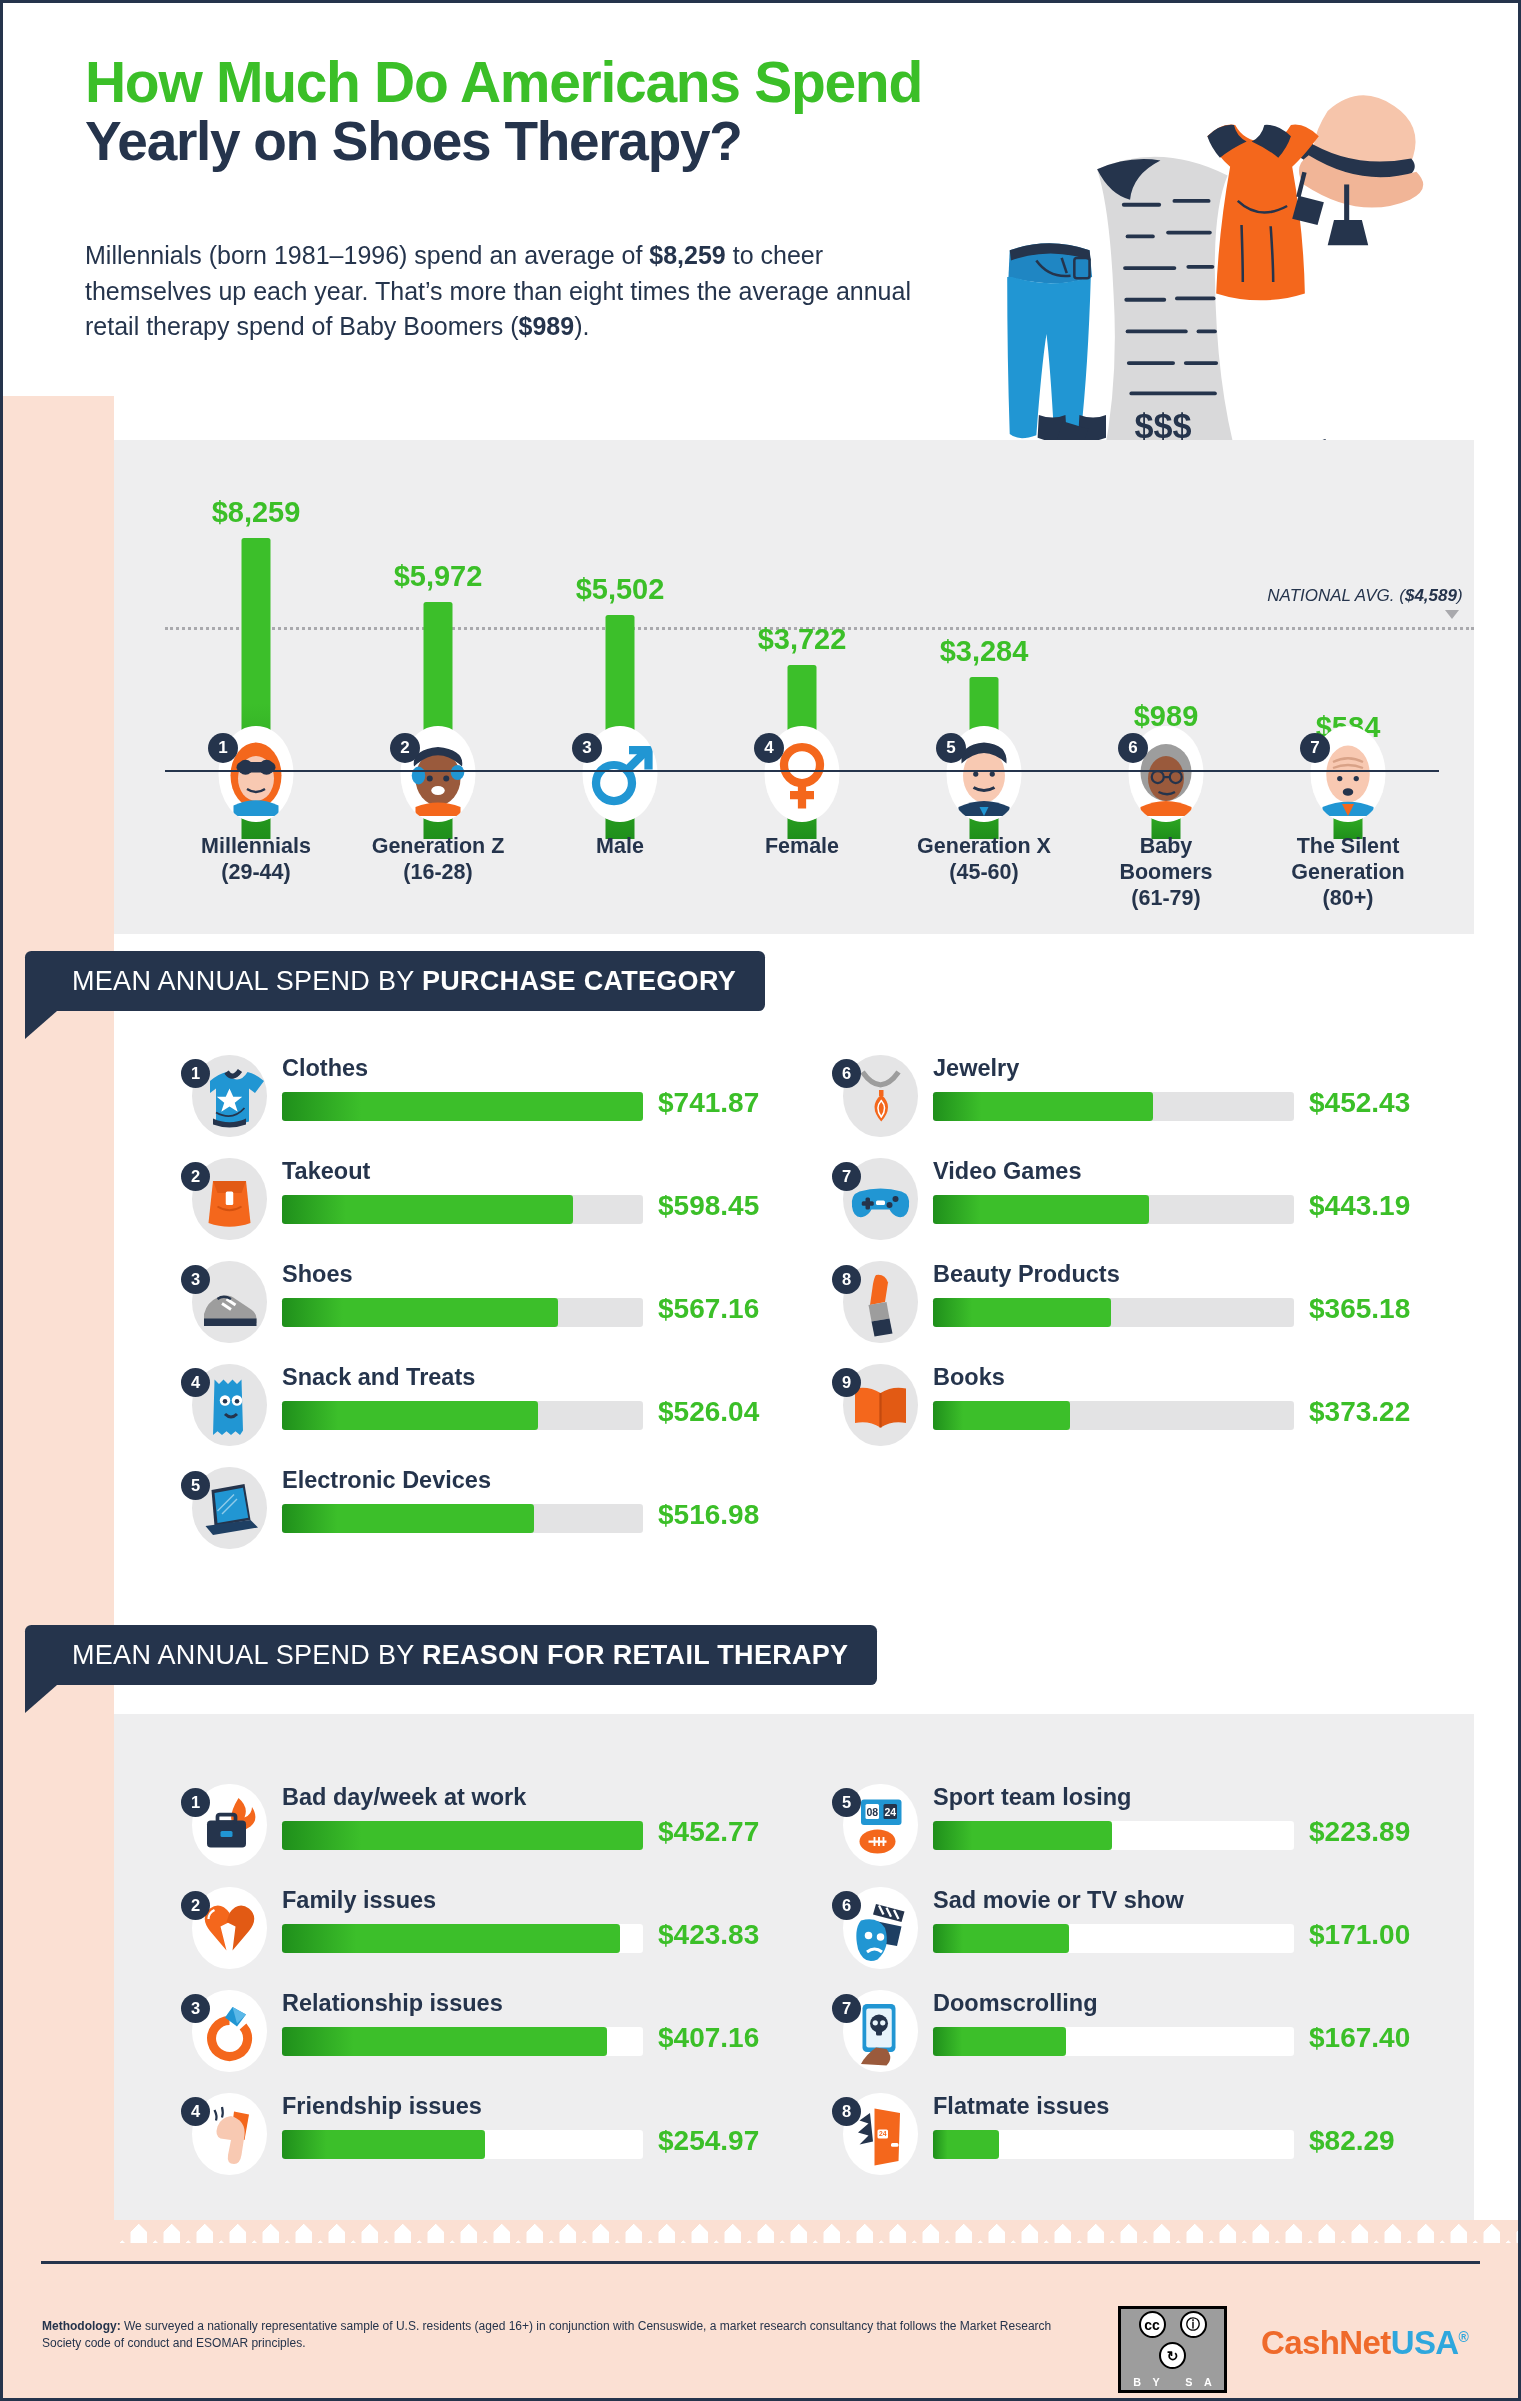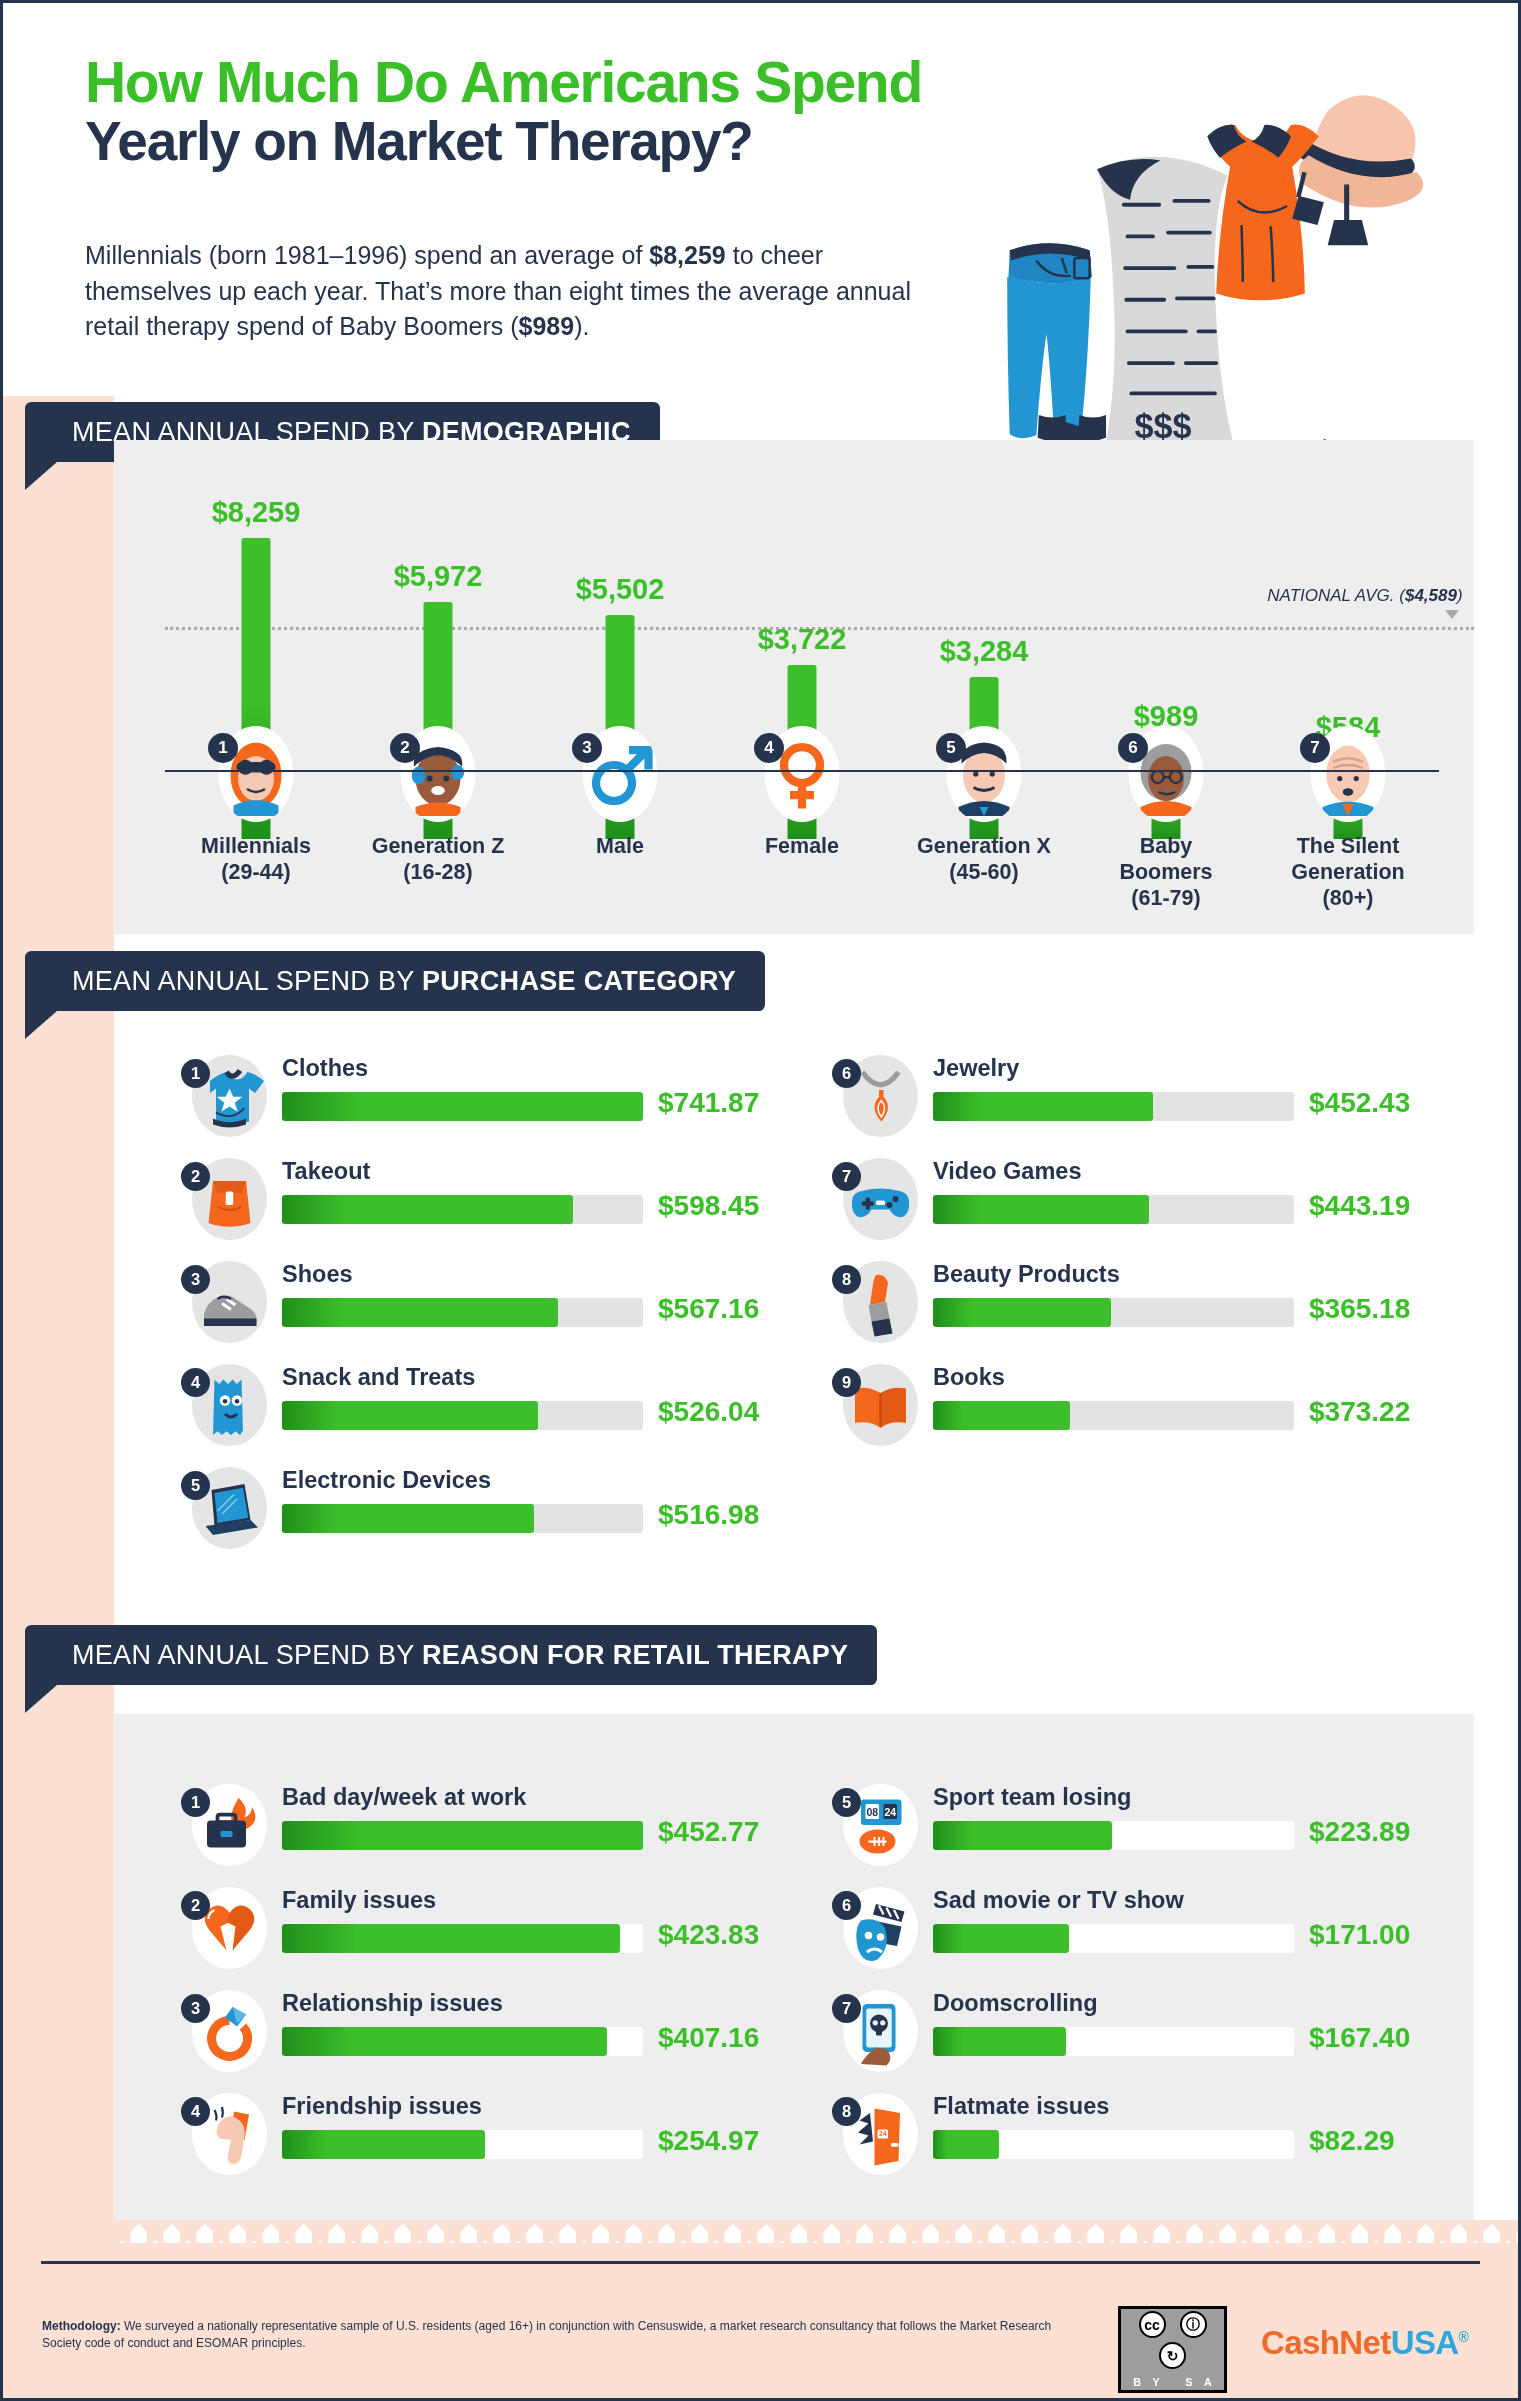--- a/index.html
+++ b/index.html
@@ -224,21 +224,21 @@
 </head>
 <body>
 
 <div id="page">
   <div class="white-card"></div>
   <div class="peach-left-strip"></div>
 
   <div class="header">
     <div class="title-block">
       <div class="title-line1">How Much Do Americans Spend</div>
-      <div class="title-line2">Yearly on Market Therapy?</div>
+      <div class="title-line2">Yearly on Shoes Therapy?</div>
     </div>
     <div class="subtitle">
       <span>Millennials (born 1981–1996) spend an average of </span><b>$8,259</b><span> to cheer themselves up each year. That’s more than eight times the average annual retail therapy spend of Baby Boomers (</span><b>$989</b><span>).</span>
     </div>
 
     <svg class="hero-illo" viewBox="0 0 720 690">
 
       <g>
         <path d="M560 120 q50 -45 105 -8 q45 30 30 80 q-8 28 -45 38 q-60 16 -100 -22 q-28 -28 10 -88 z" fill="#f6c5ab"></path>
         <path d="M524 165 q75 48 168 30 q12 14 -2 26 q-88 30 -174 -28 q-6 -18 8 -28 z" fill="#25344c"></path>
@@ -287,25 +287,20 @@
           <path d="M246 518 h70"></path>
             <path d="M336 518 h48"></path>
           <path d="M250 566 h132"></path>
         </g>
         <text x="300" y="636" font-family="'Liberation Sans',sans-serif" font-size="54" font-weight="900" fill="#25344c" text-anchor="middle">$$$</text>
         <path d="M342 642 q118 36 214 -4 q24 22 0 44 q-110 42 -224 4 q-12 -26 10 -44 z" fill="#25344c"></path>
       </g>
     </svg>
   </div>
 
-  <div class="ribbon-wrap" style="left:22px; top:399px;">
-    <div class="ribbon">
-      <span>MEAN ANNUAL SPEND BY </span><b>DEMOGRAPHIC</b>
-    </div>
-  </div>
 
   <div class="demo-panel">
     <div class="demo-inner">
       <div class="natavg-line"></div>
       <div class="natavg-label">
         <span>NATIONAL AVG. (</span><b>$4,589</b><span>)</span>
       </div>
       <div class="natavg-caret"></div>
       <div class="demo-cols" id="demo-cols">
           <div class="demo-col">

